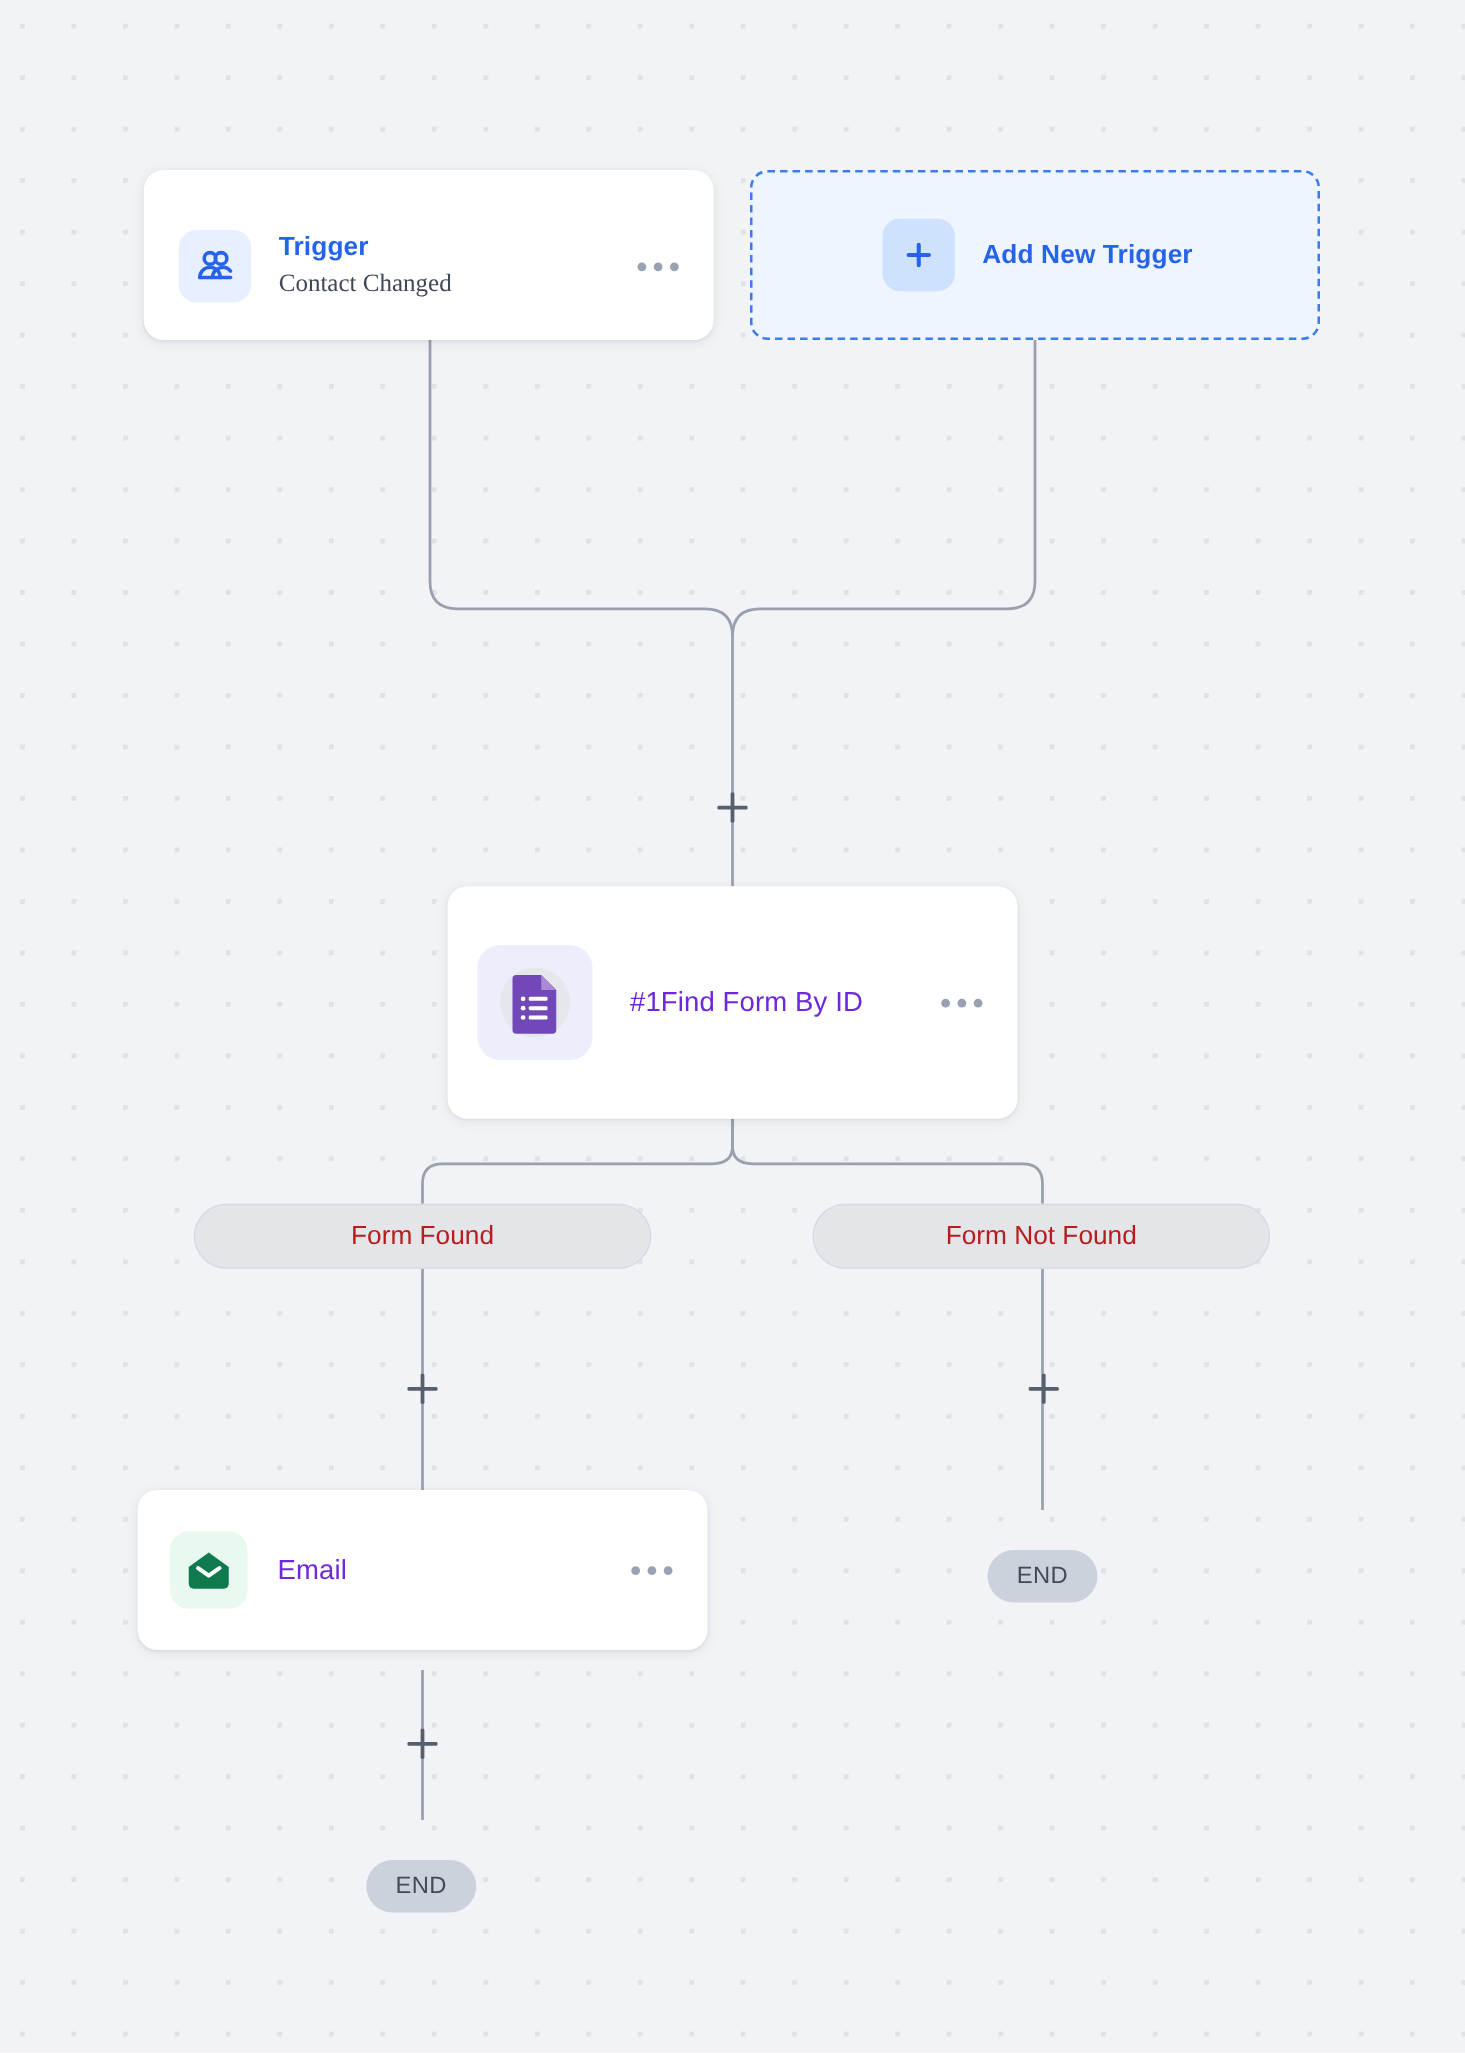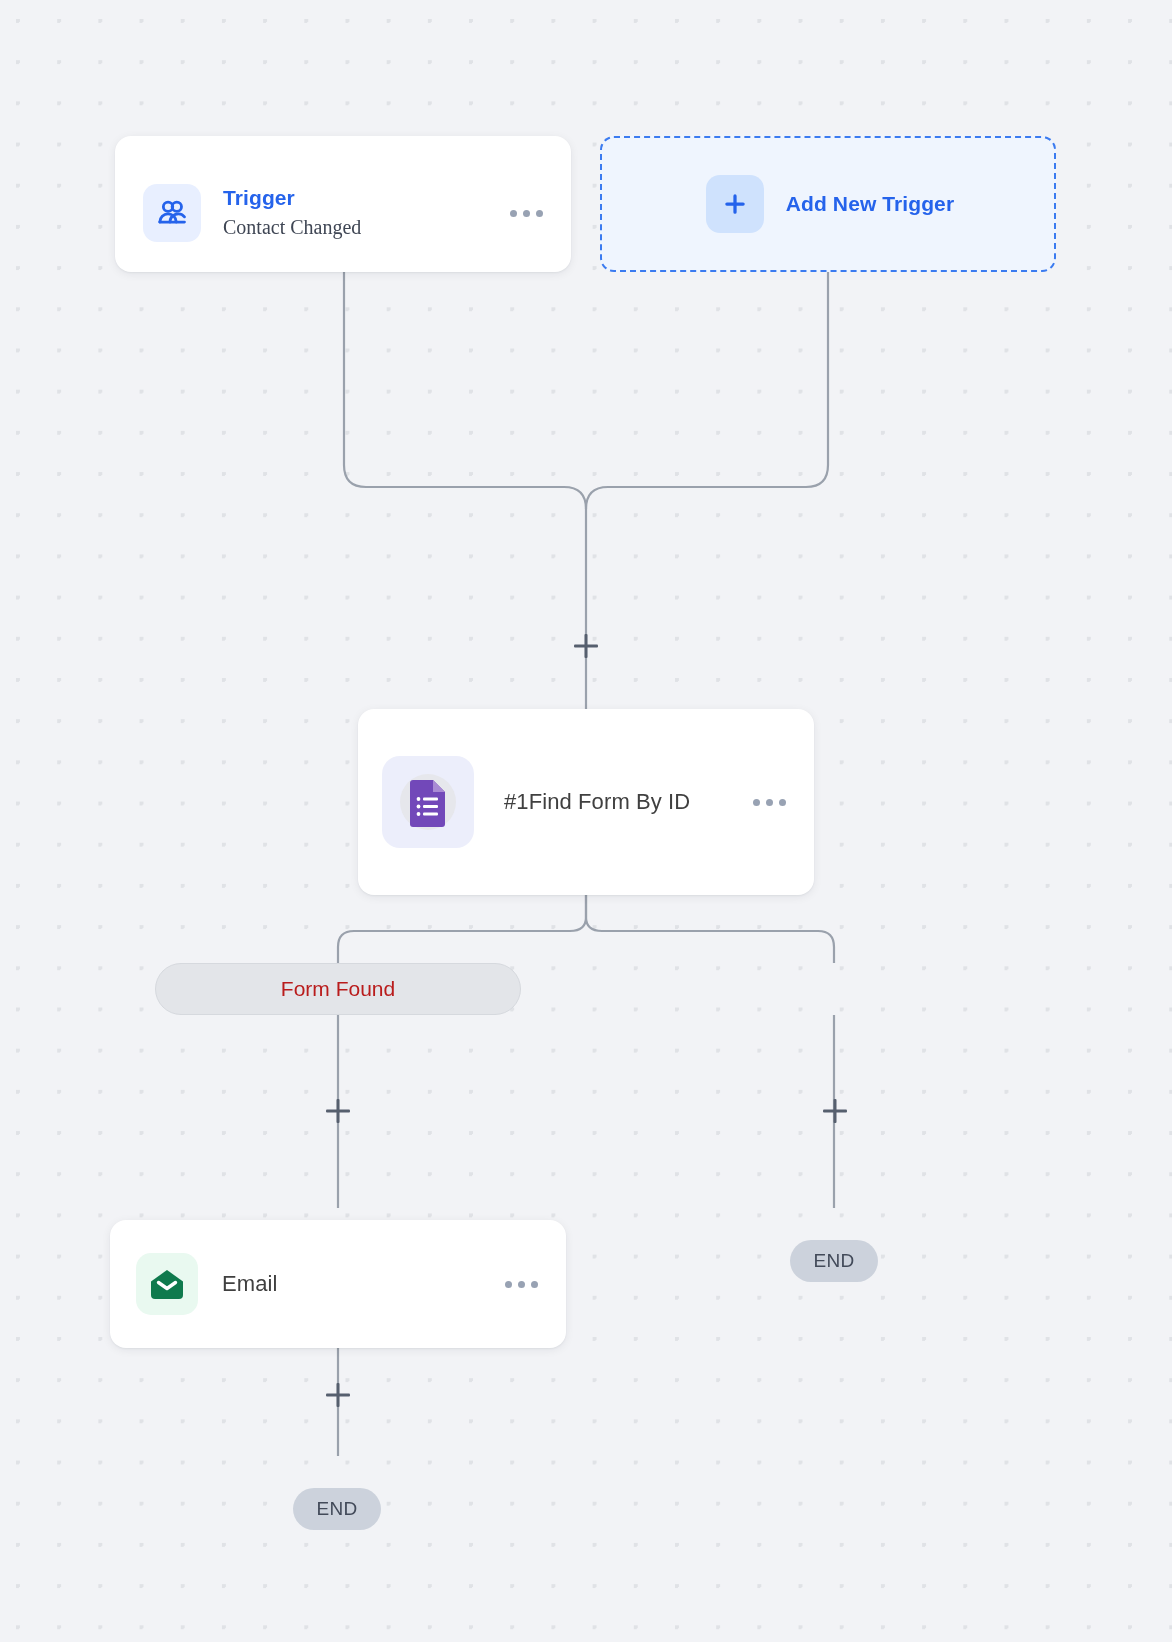--- a/index.html
+++ b/index.html
@@ -118,27 +118,27 @@
     padding: 0 24px 0 24px;
     gap: 30px;
   }
   #form-card .icon-tile {
     width: 92px; height: 92px;
     border-radius: 18px;
     background: #eceefb;
   }
   .node-title {
     font-size: 22px;
-    color: #404040;
+    color: #6d28d9;
     letter-spacing: .1px;
   }
 
   
   #email-card {
-    left: 110px; top: 1220px;
+    left: 110px; top: 1192px;
     width: 456px; height: 128px;
     padding: 0 24px 0 26px;
     gap: 24px;
   }
   #email-card .icon-tile {
     width: 62px; height: 62px;
     border-radius: 15px;
     background: #e9f9f0;
   }
 
@@ -288,20 +288,21 @@
         <div class="node-title">Email</div>
       </div>
       <div class="dots">
         <i></i>
           <i></i>
           <i></i>
       </div>
     </div>
 
     <div class="branch-pill" id="pill-form-found">Form Found</div>
+    <div class="branch-pill" id="pill-form-not-found">Form Not Found</div>
 
     <div class="end-badge" id="end-email">END</div>
     <div class="end-badge" id="end-notfound">END</div>
 
     <div class="plus-btn" id="plus-main"></div>
     <div class="plus-btn" id="plus-found"></div>
     <div class="plus-btn" id="plus-nf"></div>
     <div class="plus-btn" id="plus-email"></div>
 
   </div>

